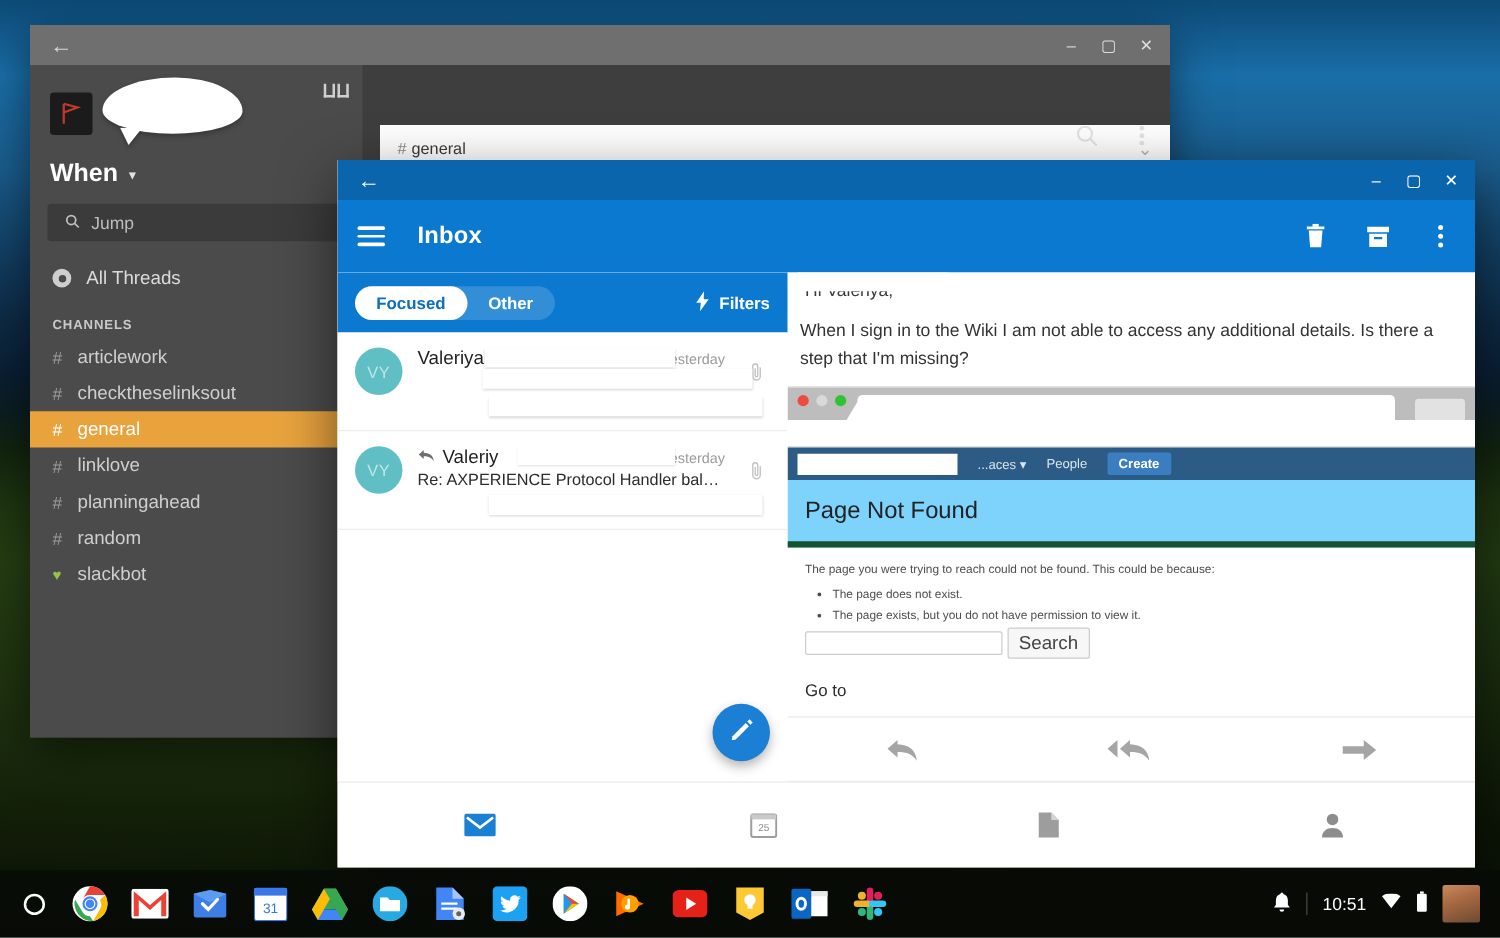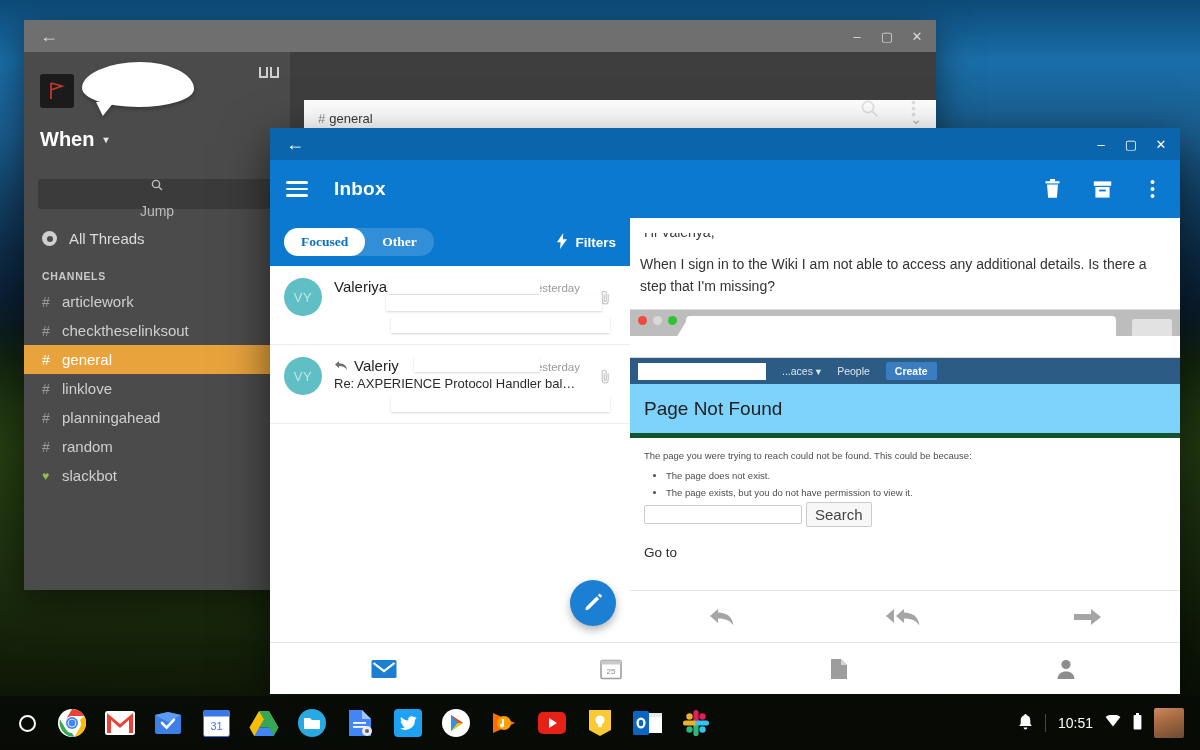--- a/index.html
+++ b/index.html
@@ -89,23 +89,23 @@
     background:#fff; clip-path: polygon(0 0, 100% 0, 38% 100%);
   }
 
   .slack-home {
     display: flex; align-items: center; gap: 9px;
     padding: 6px 16px 12px; color: #fff; font-size: 20px; font-weight: bold;
   }
   .slack-home .caret { font-size: 10px; color:#e4e4e4; }
 
   .slack-jump {
-    margin: 16px 14px 14px; height: 30px; background: #3b3b3b; border-radius: 3px;
+    margin: 0 14px 14px; height: 30px; background: #3b3b3b; border-radius: 3px;
     display: flex; align-items: center; gap: 9px; padding: 0 14px;
-    color: #bdbdbd; font-size: 14px; flex-direction: column;
+    color: #bdbdbd; font-size: 14px;
   }
   .slack-jump .mag { font-size: 12px; color:#bdbdbd; }
 
   .slack-allthreads {
     display: flex; align-items: center; gap: 12px; padding: 7px 18px;
     color: #dcdcdc; font-size: 15px;
   }
   .thread-ico {
     width:15px;height:15px;border-radius:50%;background:#cfcfcf;
     display:flex;align-items:center;justify-content:center;flex:0 0 auto;
@@ -168,21 +168,21 @@
 
   
   #mail-list-pane {
     width: 360px; background: #fff; display: flex; flex-direction: column;
     position: relative; flex: 0 0 auto;
   }
   #pivot-bar {
     height: 48px; background: #0b79d0; display:flex; align-items:center;
     padding: 0 14px; color:#fff; flex: 0 0 auto;
   }
-  .pivot-group { display:flex; background: rgba(255,255,255,.16); border-radius: 16px; font-family: Liberation Serif, serif; }
+  .pivot-group { display:flex; background: rgba(255,255,255,.16); border-radius: 16px; }
   .pivot {
     padding: 6px 17px; font-size: 13.5px; font-weight: bold; border-radius: 16px;
     color: #fff;
   }
   .pivot.active { background: #fff; color: #0b6fc4; }
   .filters { margin-left:auto; display:flex; align-items:center; gap:7px; font-size:13.5px; font-weight:bold; }
 
   #mail-list { flex:1; overflow:hidden; background:#fff; }
   .mail-row {
     display: flex; gap: 12px; padding: 12px 12px 12px 14px;
@@ -273,21 +273,21 @@
     font-size: 15px; padding: 3px 8px;
   }
 
   #read-actions {
     height: 52px; border-top: 1px solid #e4e4e4; display:flex; align-items:center;
     flex: 0 0 auto; background:#fff;
   }
   #read-actions .act { flex:1; display:flex; align-items:center; justify-content:center; color:#9b9b9b; }
 
   #mail-tabbar {
-    height: 52px; border-top: 1px solid #e4e4e4; background:#fff;
+    height: 69px; border-top: 1px solid #e4e4e4; background:#fff;
     display:flex; align-items:center; flex: 0 0 auto;
   }
   #mail-tabbar .tab { flex:1; display:flex; align-items:center; justify-content:center; }
 
   
   #shelf {
     position: absolute; left:0; right:0; bottom:0; height: 54px;
     background: rgba(8,10,6,.78);
     display: flex; align-items: center; padding: 0 10px;
   }

